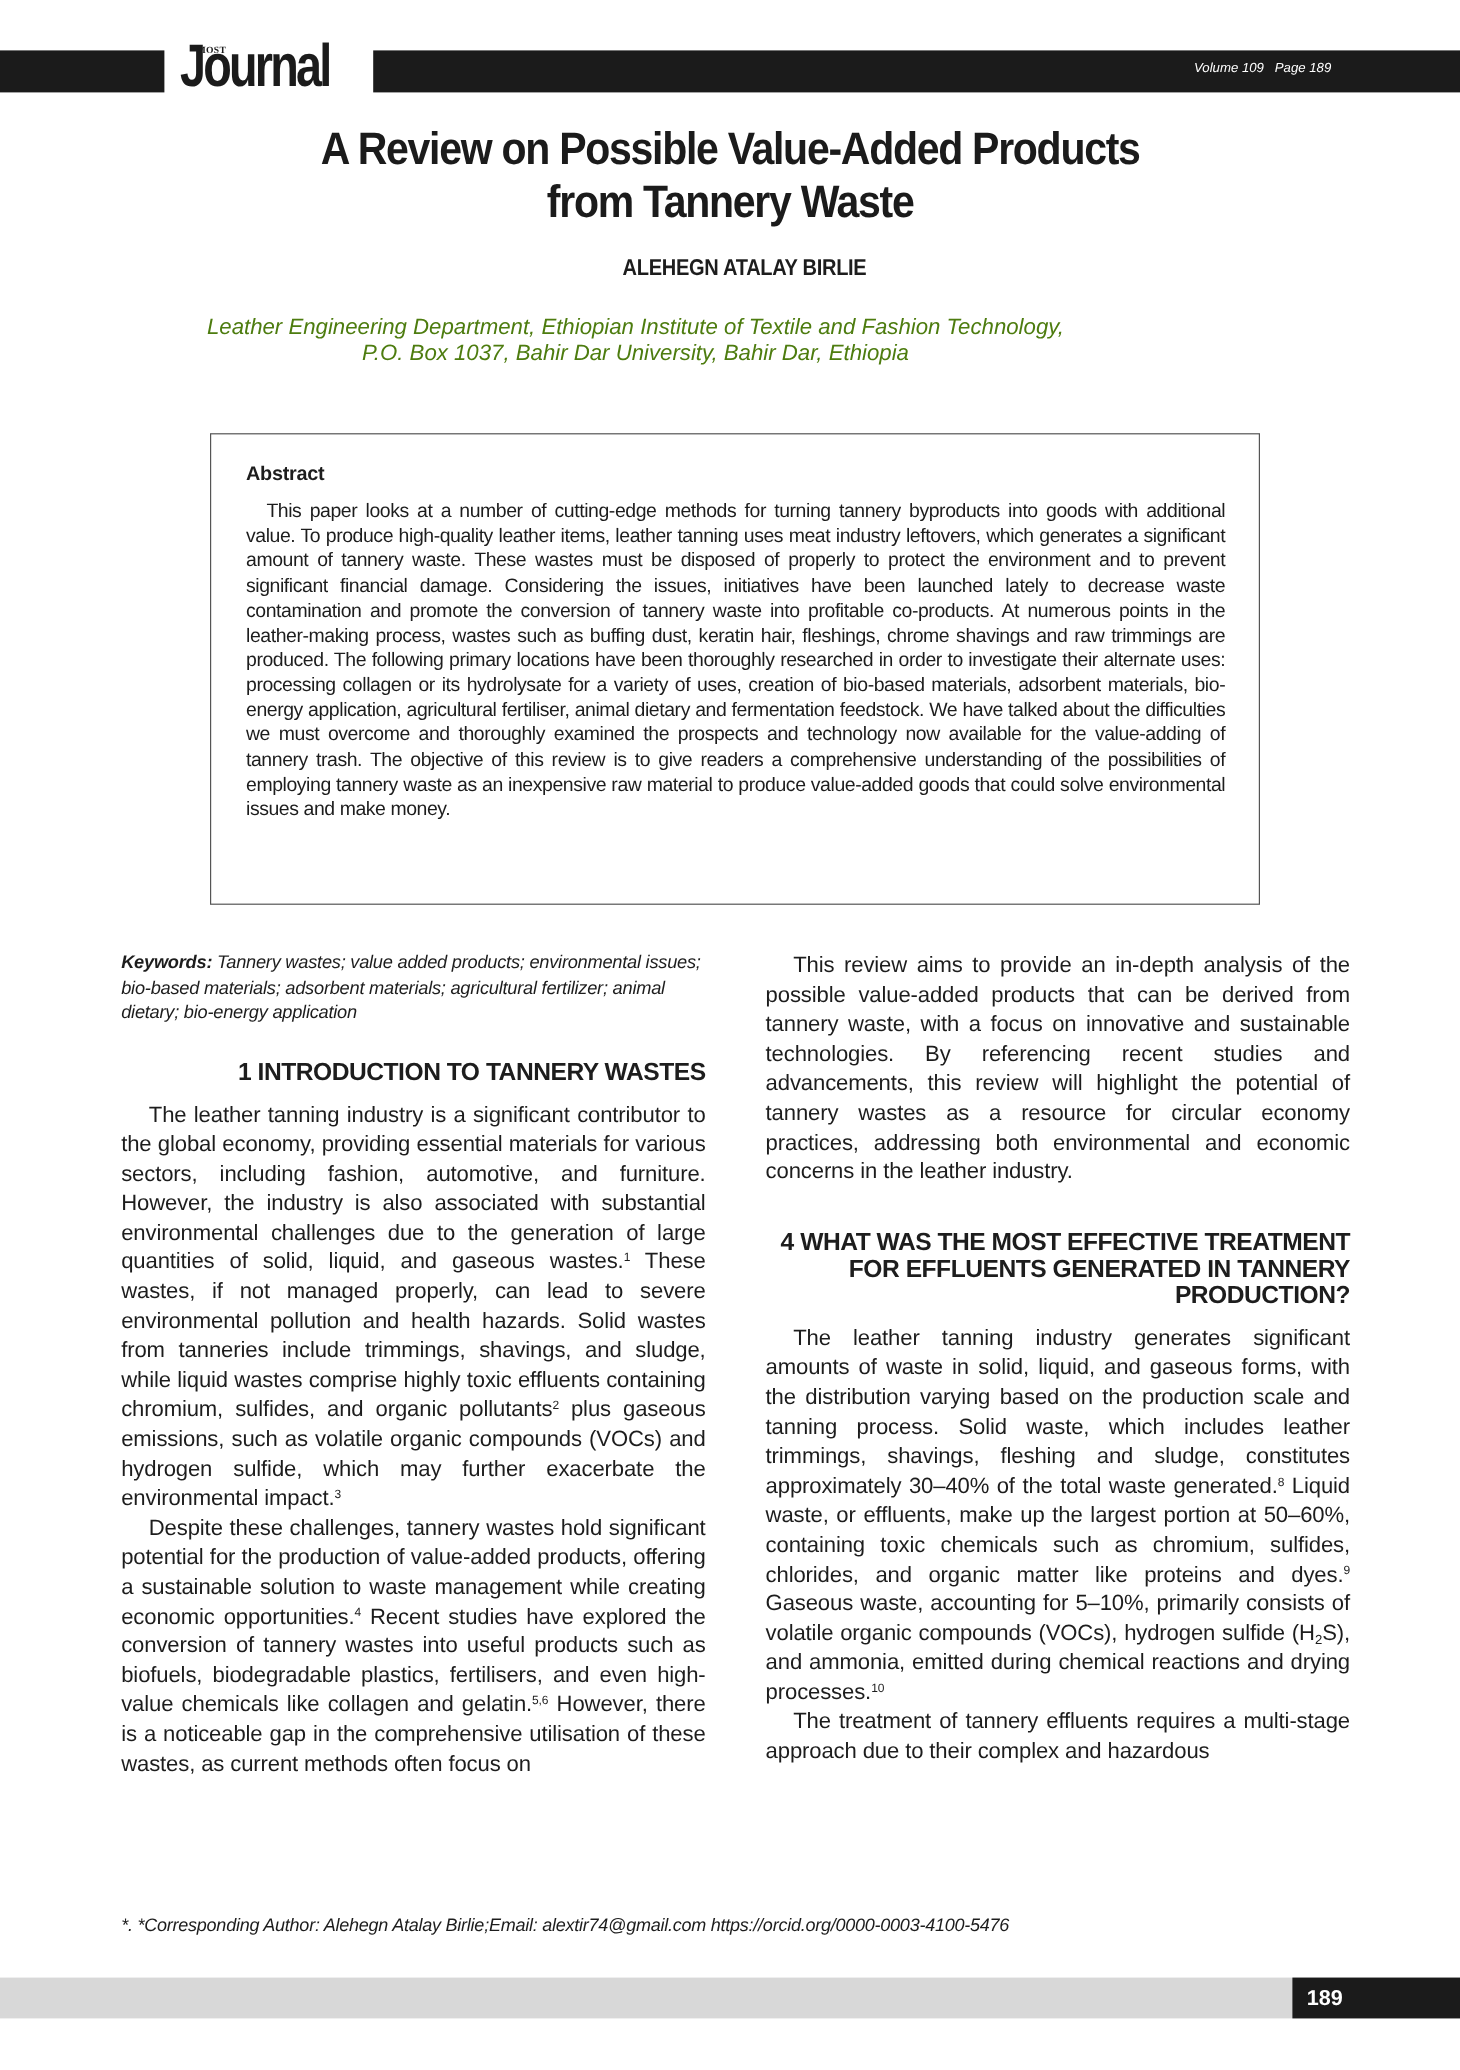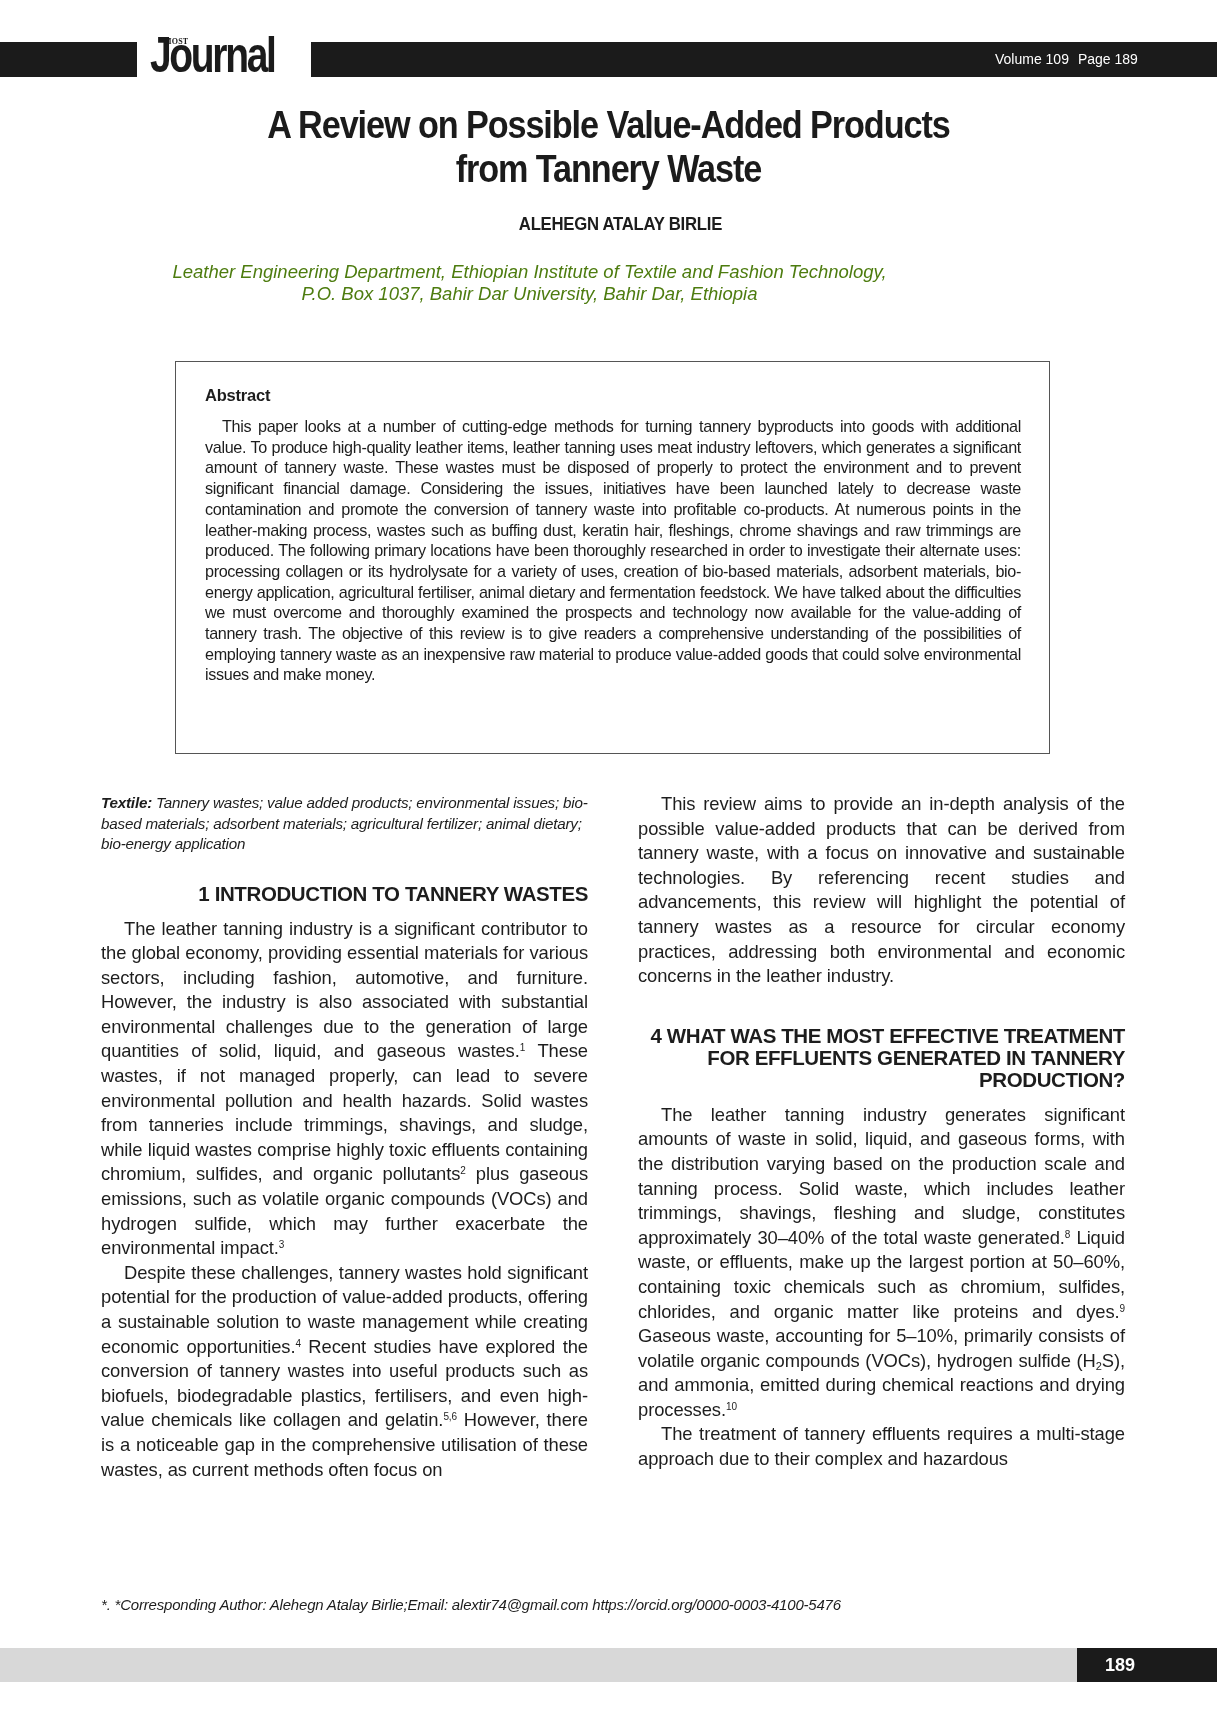--- a/index.html
+++ b/index.html
@@ -6,21 +6,21 @@
     body {
       width: 1217px; height: 1725px; position: relative; overflow: hidden;
       font-family: "Liberation Sans", sans-serif; color: #1d1d1d;
     }
     
     .hdr-bar { position: absolute; left: 0; top: 42px; width: 1217px; height: 35px; background: #1b1b1b; }
     .hdr-gap { position: absolute; left: 137px; top: 30px; width: 174px; height: 60px; background: #ffffff; }
     .logo { position: absolute; left: 150px; top: 32px; height: 56px; }
     .logo-sltc { position: absolute; left: 14px; top: 5px; font-family: "Liberation Serif", serif; font-size: 8px; font-weight: bold; letter-spacing: 0.2px; color:#1b1b1b; }
     .logo-word { position: absolute; left: 0; top: -6px; font-family: "Liberation Sans", sans-serif; font-size: 50px; font-weight: bold; letter-spacing: -3px; transform: scaleX(0.78); transform-origin: left top; color:#1b1b1b; white-space: nowrap; }
-    .vol-page { position: absolute; left: 995px; top: 51px; color: #ffffff; font-size: 14px; white-space: nowrap; }
+    .vol-page { position: absolute; left: 995px; top: 51px; color: #ffffff; font-style: italic; font-size: 11px; white-space: nowrap; }
     .vol-page span + span { margin-left: 9px; }
 
     
     .title { position: absolute; left: 0; top: 103px; width: 1217px; text-align: center; font-family: "Liberation Sans", sans-serif; font-weight: bold; font-size: 38px; line-height: 44px; letter-spacing: -1.2px; color: #1b1b1b; }
     .title .tl { display: block; transform: scaleX(0.9); }
     .author { position: absolute; left: 0; top: 213px; width: 1217px; text-align: center; font-weight: bold; font-size: 19px; letter-spacing: -0.3px; margin-left: 12px; }
     .author span { display: inline-block; transform: scaleX(0.88); }
     .affil { position: absolute; left: 0; top: 261px; width: 1059px; text-align: center; font-style: italic; font-size: 18.5px; line-height: 22px; color: #4d7c0f; }
 
     
@@ -37,21 +37,21 @@
     .sec-head { font-weight: bold; font-size: 20.5px; line-height: 22px; text-align: right; letter-spacing: -0.4px; margin: 0 0 12px 0; }
     .sec-head.s2 { margin-top: 36px; margin-bottom: 12px; }
     p { margin: 0; }
     p.ind { text-indent: 23px; }
     sup { font-size: 10px; line-height: 0; vertical-align: 6px; }
     sub { font-size: 11px; line-height: 0; vertical-align: -3px; }
 
     
     .footnote { position: absolute; left: 101px; top: 1596px; font-style: italic; font-size: 15px; white-space: nowrap; letter-spacing: -0.2px; }
     .foot-bar { position: absolute; left: 0; top: 1648px; width: 1217px; height: 34px; background: #d8d8d8; }
-    .foot-page { position: absolute; left: 1077px; top: 1648px; width: 140px; height: 34px; background: #1b1b1b; color: #fff; font-weight: bold; font-size: 18px; line-height: 34px; box-sizing: border-box; padding-left: 28px; }
+    .foot-page { position: absolute; left: 1077px; top: 1648px; width: 140px; height: 34px; background: #1b1b1b; color: #fff; font-weight: bold; font-size: 18px; line-height: 34px; box-sizing: border-box; padding-left: 12px; }
   </style>
 </head>
 <body>
 
 <div class="hdr-bar"></div>
 <div class="hdr-gap"></div>
 <div class="logo">
   <span class="logo-word">Journal</span>
   <span class="logo-sltc">MOST</span>
 </div>
@@ -68,21 +68,21 @@
   <div>Leather Engineering Department, Ethiopian Institute of Textile and Fashion Technology,</div>
   <div>P.O. Box 1037, Bahir Dar University, Bahir Dar, Ethiopia</div>
 </div>
 
 <div class="abstract-box">
   <div class="abs-head">Abstract</div>
   <div class="abs-text">This paper looks at a number of cutting-edge methods for turning tannery byproducts into goods with additional value. To produce high-quality leather items, leather tanning uses meat industry leftovers, which generates a significant amount of tannery waste. These wastes must be disposed of properly to protect the environment and to prevent significant financial damage. Considering the issues, initiatives have been launched lately to decrease waste contamination and promote the conversion of tannery waste into profitable co-products. At numerous points in the leather-making process, wastes such as buffing dust, keratin hair, fleshings, chrome shavings and raw trimmings are produced. The following primary locations have been thoroughly researched in order to investigate their alternate uses: processing collagen or its hydrolysate for a variety of uses, creation of bio-based materials, adsorbent materials, bio-energy application, agricultural fertiliser, animal dietary and fermentation feedstock. We have talked about the difficulties we must overcome and thoroughly examined the prospects and technology now available for the value-adding of tannery trash. The objective of this review is to give readers a comprehensive understanding of the possibilities of employing tannery waste as an inexpensive raw material to produce value-added goods that could solve environmental issues and make money.</div>
 </div>
 
 <div class="col col-left">
-  <div class="kw"><b>Textile:</b><span> Tannery wastes; value added products; environmental issues; bio-based materials; adsorbent materials; agricultural fertilizer; animal dietary; bio-energy application</span></div>
+  <div class="kw"><b>Keywords:</b><span> Tannery wastes; value added products; environmental issues; bio-based materials; adsorbent materials; agricultural fertilizer; animal dietary; bio-energy application</span></div>
   <div class="sec-head">1 INTRODUCTION TO TANNERY WASTES</div>
   <p class="ind">The leather tanning industry is a significant contributor to the global economy, providing essential materials for various sectors, including fashion, automotive, and furniture. However, the industry is also associated with substantial environmental challenges due to the generation of large quantities of solid, liquid, and gaseous wastes.<sup>1</sup> These wastes, if not managed properly, can lead to severe environmental pollution and health hazards. Solid wastes from tanneries include trimmings, shavings, and sludge, while liquid wastes comprise highly toxic effluents containing chromium, sulfides, and organic pollutants<sup>2</sup> plus gaseous emissions, such as volatile organic compounds (VOCs) and hydrogen sulfide, which may further exacerbate the environmental impact.<sup>3</sup></p>
   <p class="ind">Despite these challenges, tannery wastes hold significant potential for the production of value-added products, offering a sustainable solution to waste management while creating economic opportunities.<sup>4</sup> Recent studies have explored the conversion of tannery wastes into useful products such as biofuels, biodegradable plastics, fertilisers, and even high-value chemicals like collagen and gelatin.<sup>5,6</sup> However, there is a noticeable gap in the comprehensive utilisation of these wastes, as current methods often focus on</p>
 </div>
 
 <div class="col col-right">
   <p class="ind">This review aims to provide an in-depth analysis of the possible value-added products that can be derived from tannery waste, with a focus on innovative and sustainable technologies. By referencing recent studies and advancements, this review will highlight the potential of tannery wastes as a resource for circular economy practices, addressing both environmental and economic concerns in the leather industry.</p>
   <div class="sec-head s2">4 WHAT WAS THE MOST EFFECTIVE TREATMENT FOR EFFLUENTS GENERATED IN TANNERY PRODUCTION?</div>
   <p class="ind">The leather tanning industry generates significant amounts of waste in solid, liquid, and gaseous forms, with the distribution varying based on the production scale and tanning process. Solid waste, which includes leather trimmings, shavings, fleshing and sludge, constitutes approximately 30–40% of the total waste generated.<sup>8</sup> Liquid waste, or effluents, make up the largest portion at 50–60%, containing toxic chemicals such as chromium, sulfides, chlorides, and organic matter like proteins and dyes.<sup>9</sup> Gaseous waste, accounting for 5–10%, primarily consists of volatile organic compounds (VOCs), hydrogen sulfide (H<sub>2</sub>S), and ammonia, emitted during chemical reactions and drying processes.<sup>10</sup></p>
   <p class="ind">The treatment of tannery effluents requires a multi-stage approach due to their complex and hazardous</p>

